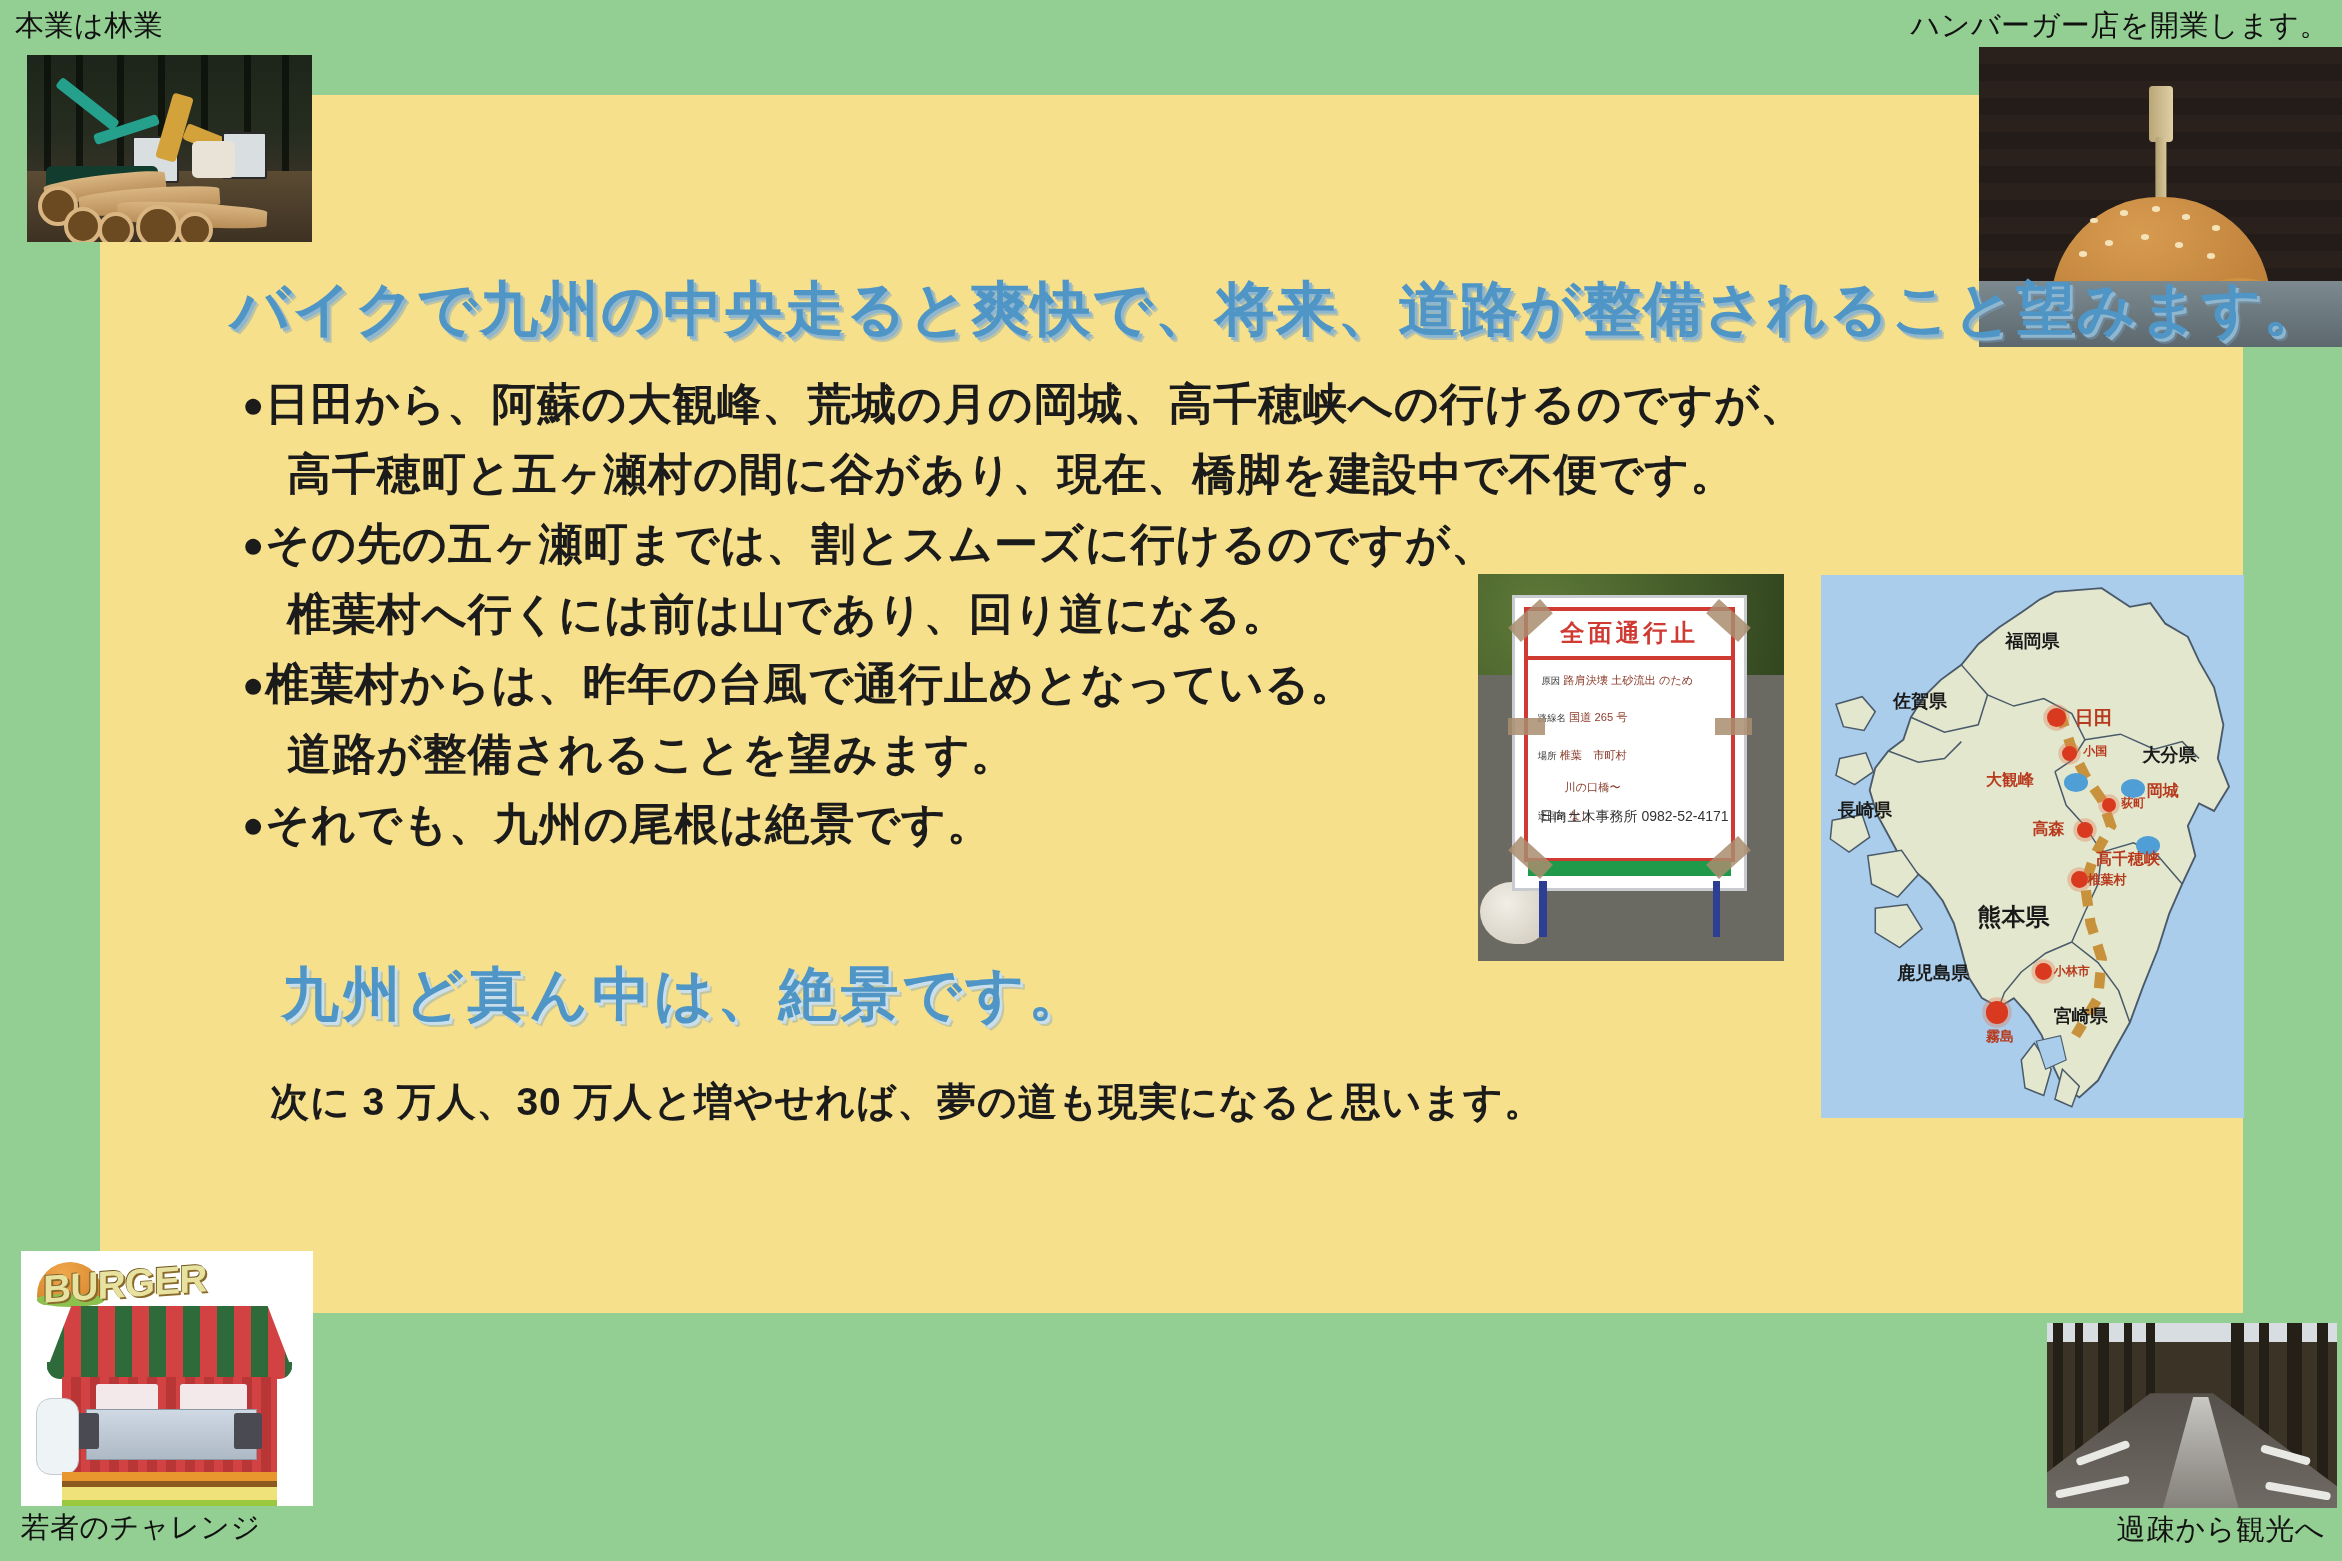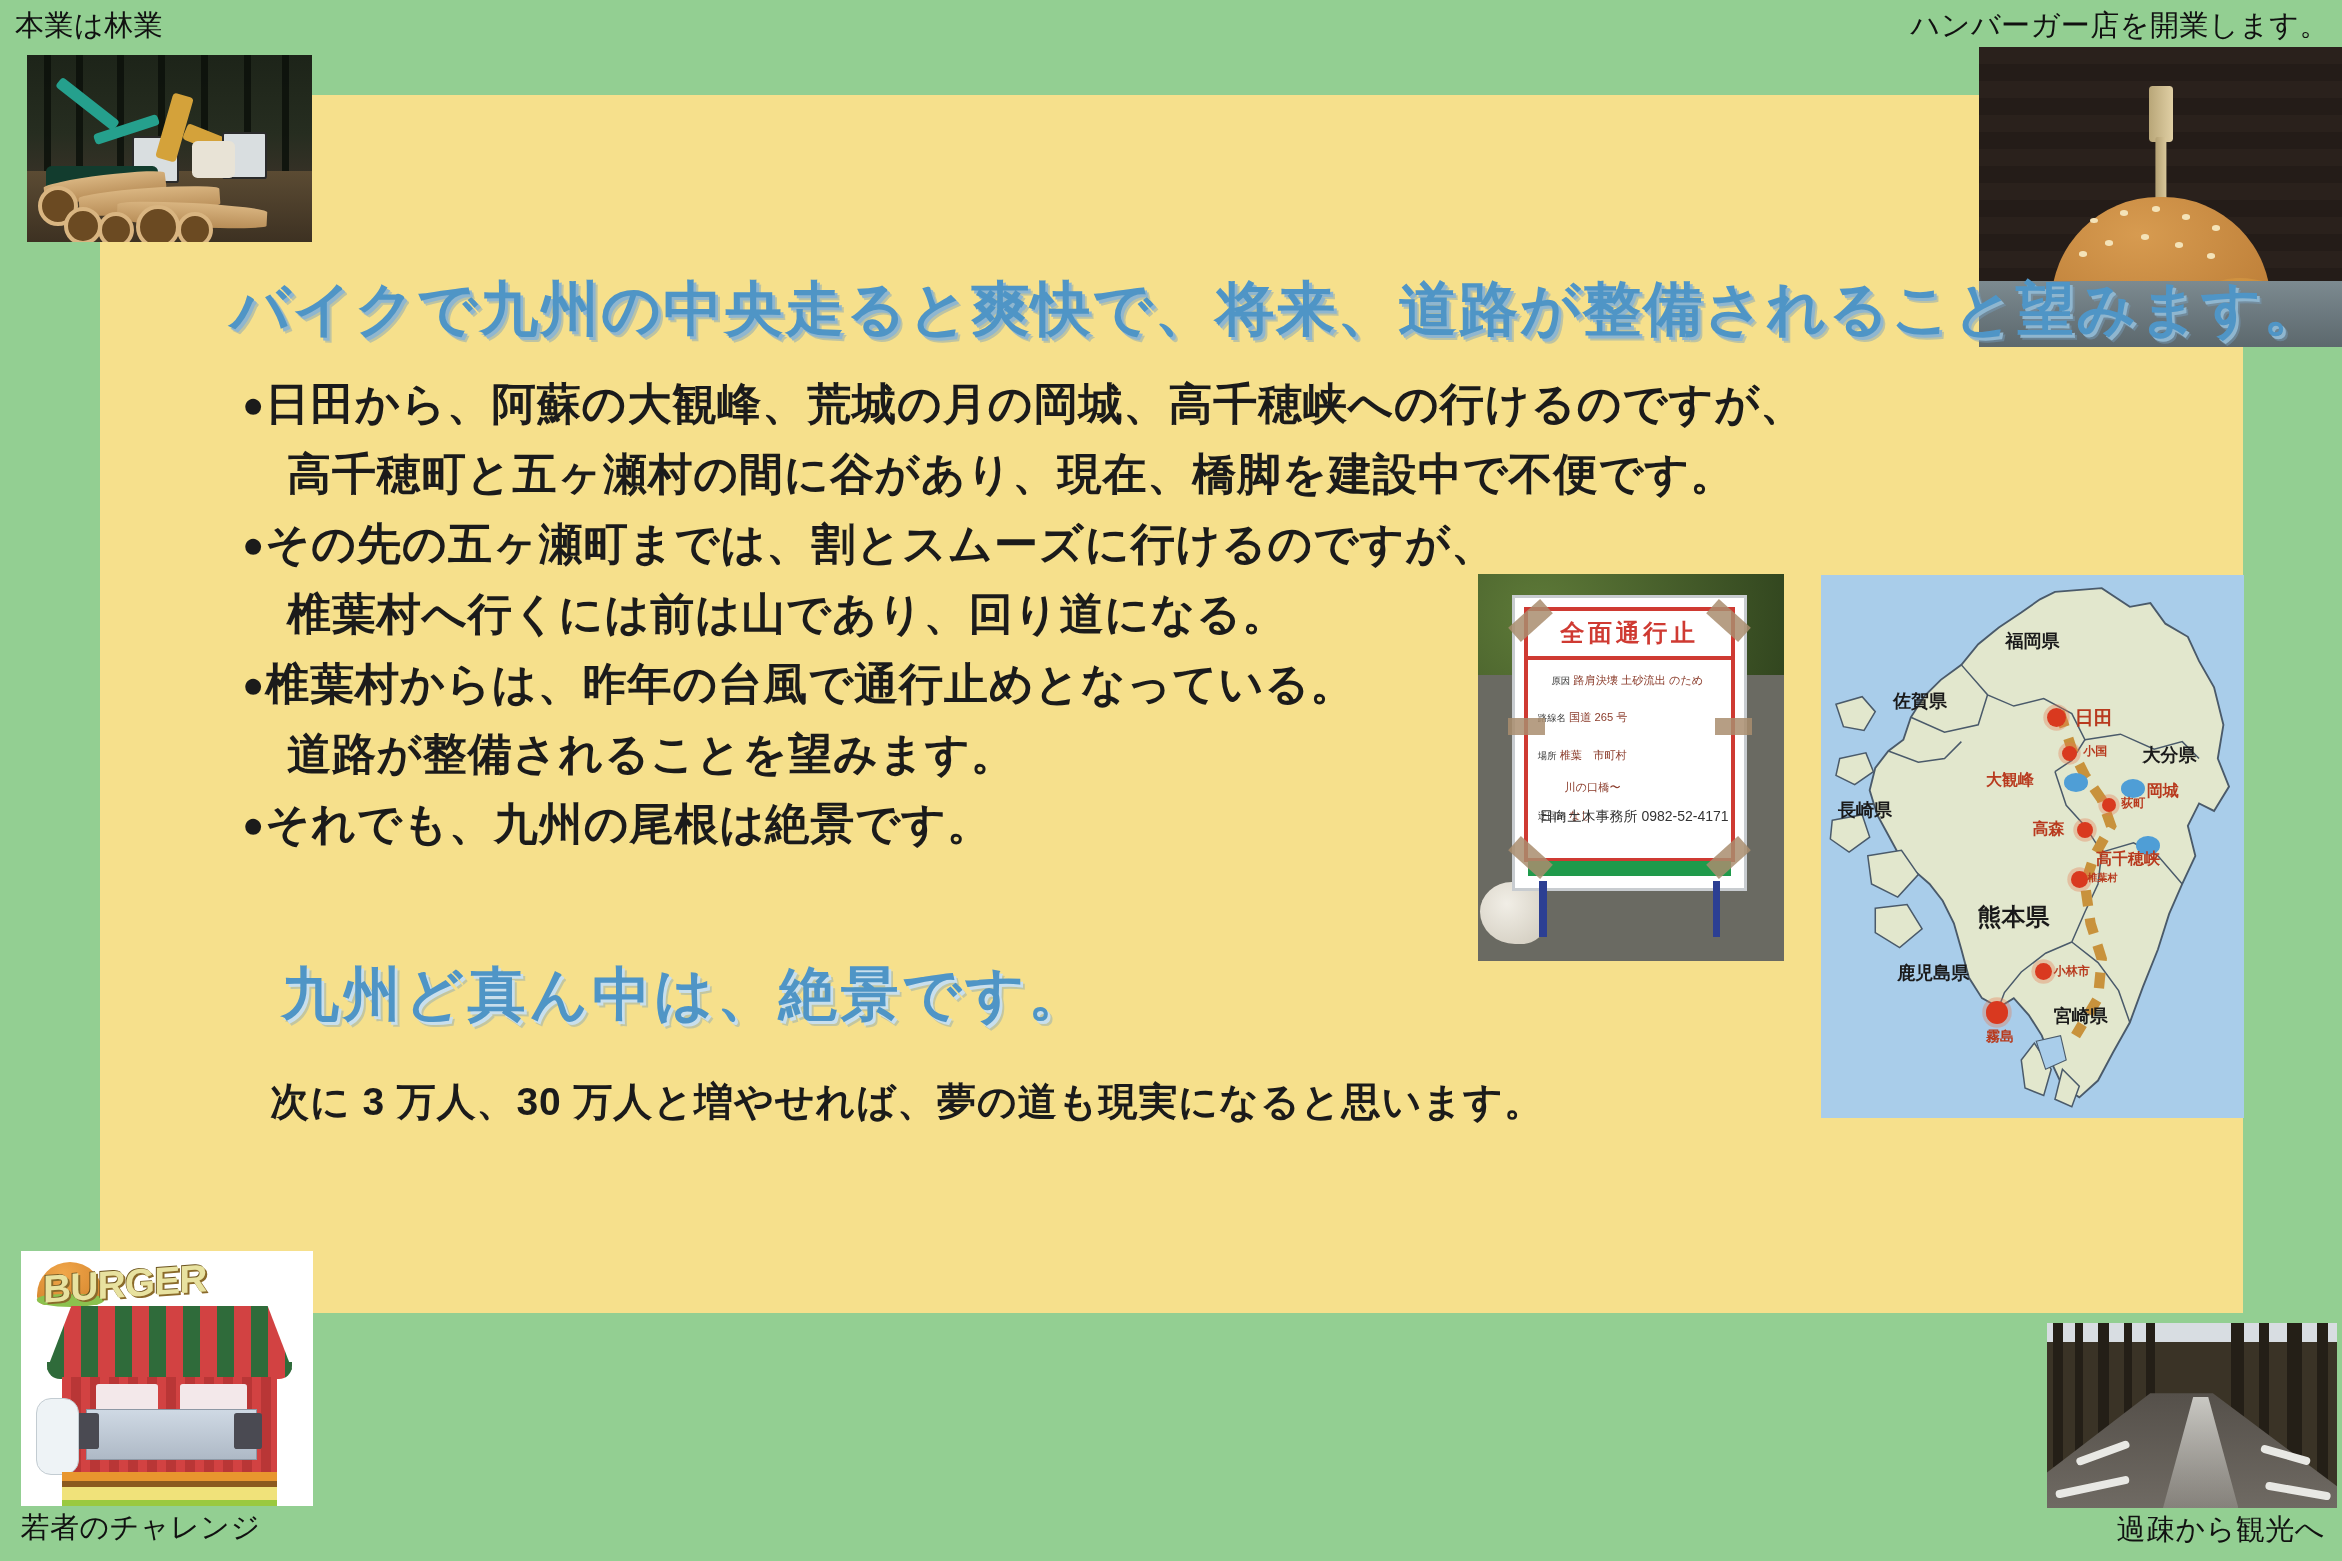--- a/index.html
+++ b/index.html
@@ -227,21 +227,21 @@
 <div class="photo" id="photo-sign">
   <div class="ground"></div>
   <div class="foliage"></div>
   <div class="sandbag"></div>
   <div class="sign-frame">
     <div class="sign-leg" style="left:24px"></div>
     <div class="sign-leg" style="right:24px"></div>
     <div class="sign-red">
       <div class="sign-title">全面通行止</div>
       <div class="sign-divider"></div>
-      <div class="sign-row" style="left:23px;top:62px">
+      <div class="sign-row" style="left:13px;top:62px">
         <span class="sign-key">原因</span>
         <span>路肩決壊 土砂流出 のため</span>
       </div>
       <div class="sign-row" style="left:9.4px;top:99px">
         <span class="sign-key">路線名</span>
         <span>国道 265 号</span>
       </div>
       <div class="sign-row" style="left:9.4px;top:137px">
         <span class="sign-key">場所</span>
         <span>椎葉　市町村</span>
@@ -320,21 +320,21 @@
   <i class="dot-red" style="left:50.5%;top:71.5%;width:17px;height:17px"></i>
   <i class="dot-red" style="left:39%;top:78.5%;width:22.5px;height:22.5px"></i>
 
   <span class="spot-label" style="left:60%;top:24%;font-size:19px">日田</span>
   <span class="spot-label" style="left:62%;top:31%;font-size:12px">小国</span>
   <span class="spot-label" style="left:39%;top:36%;font-size:16px">大観峰</span>
   <span class="spot-label" style="left:77%;top:38%;font-size:16px">岡城</span>
   <span class="spot-label" style="left:71%;top:40.5%;font-size:12px">荻町</span>
   <span class="spot-label" style="left:50%;top:45%;font-size:16px">高森</span>
   <span class="spot-label" style="left:65%;top:50.5%;font-size:16px">高千穂峡</span>
-  <span class="spot-label" style="left:63%;top:54.5%;font-size:10px">椎葉村</span>
+  <span class="spot-label" style="left:63%;top:54.5%;font-size:13px">椎葉村</span>
   <span class="spot-label" style="left:55%;top:71.5%;font-size:12px">小林市</span>
   <span class="spot-label" style="left:39%;top:83.5%;font-size:14px">霧島</span>
 </div>
 
 <div class="photo" id="photo-logo">
   <div class="logo-inner">
     <div class="shop-bun"></div>
       <div class="shop-lettuce"></div>
     <div class="shop-sign">BURGER</div>
     <div class="awning"></div>

